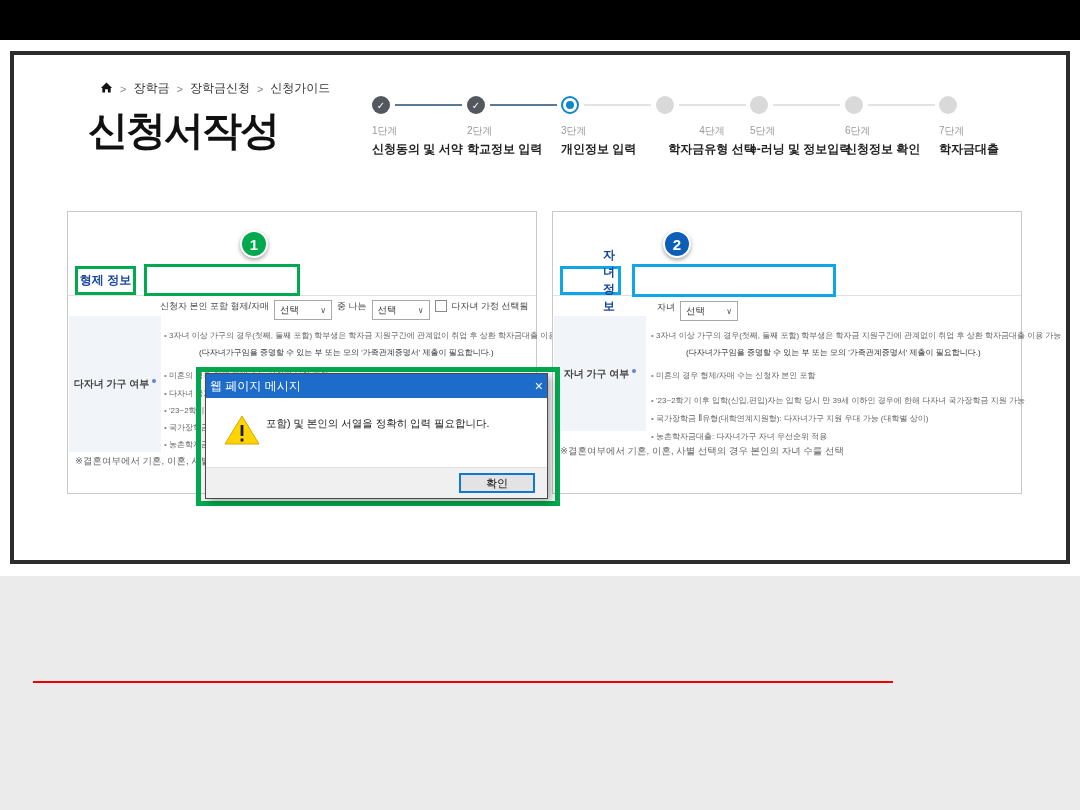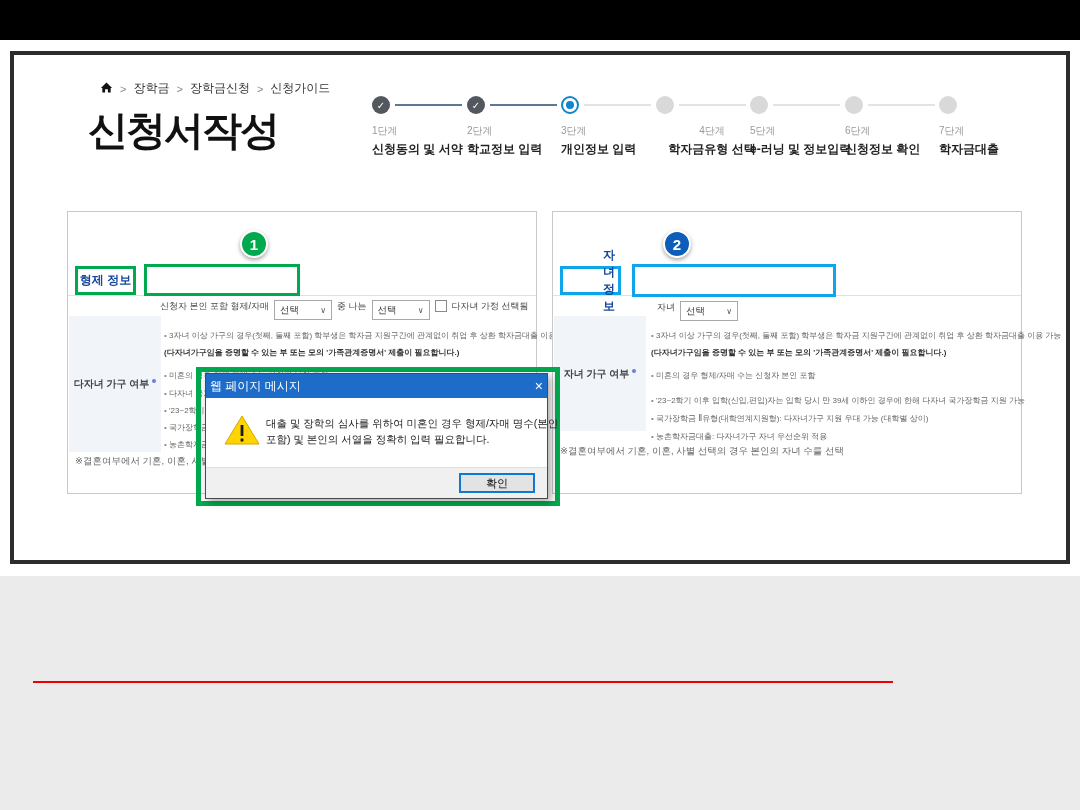--- a/index.html
+++ b/index.html
@@ -65,21 +65,21 @@
                 font-size:10px; font-weight:bold; color:#444; }
   .req { display:inline-block; width:4px; height:4px; border-radius:50%;
          background:#6b7fd7; margin-left:3px; vertical-align:4px; }
 
   .bullets { position:absolute; top:117px; font-size:8px; color:#666;
              line-height:13px; white-space:nowrap; }
   .panel.left .bullets { left:96px; width:368px; }
   .panel.right .bullets { left:98px; width:366px; }
   .bullet::before { content:"• "; color:#888; }
   .bullet.cont::before { content:""; }
-  .bullet.bold { font-weight:bold; color:#333; }
+  .bullet.bold { font-weight:normal; color:#333;margin-left:35px; }
   .mt4 { margin-top:4px; } .mt5 { margin-top:5px; } .mt10 { margin-top:10px; } .mt12 { margin-top:12px; }
 
   .panel-note { position:absolute; left:7px; font-size:9.5px; color:#666; white-space:nowrap; }
 
   
   .anno-frame { position:absolute; left:196px; top:367px; width:364px; height:139px;
                 border:5px solid #00a94e; z-index:40; }
   .dialog { position:absolute; left:205px; top:373px; width:343px; height:126px;
             background:#fff; border:1px solid #4a4a4a;
             box-shadow:3px 3px 8px rgba(0,0,0,.35); z-index:41; }
@@ -248,21 +248,20 @@
   </div>
   <div class="dialog-body">
     <span class="warn-icon">
       <svg width="36" height="32" viewBox="0 0 36 32">
         <polygon points="18,2 35,30 1,30" fill="#ffd400" stroke="#d9a400" stroke-width="1"></polygon>
         <rect x="16.6" y="11" width="2.8" height="11" fill="#1a1a1a"></rect>
         <rect x="16.6" y="24.5" width="2.8" height="3" fill="#1a1a1a"></rect>
       </svg>
     </span>
     <div class="dialog-msg">
-      <div>대출 및 장학의 심사를 위하여 미혼인 경우 형제/자매 명수(본인</div>
       <div>포함) 및 본인의 서열을 정확히 입력 필요합니다.</div>
     </div>
   </div>
   <div class="dialog-footer">
     <button class="btn-confirm">확인</button>
   </div>
 </div>
 
 <div class="gray-footer">
   <div class="red-line"></div>

